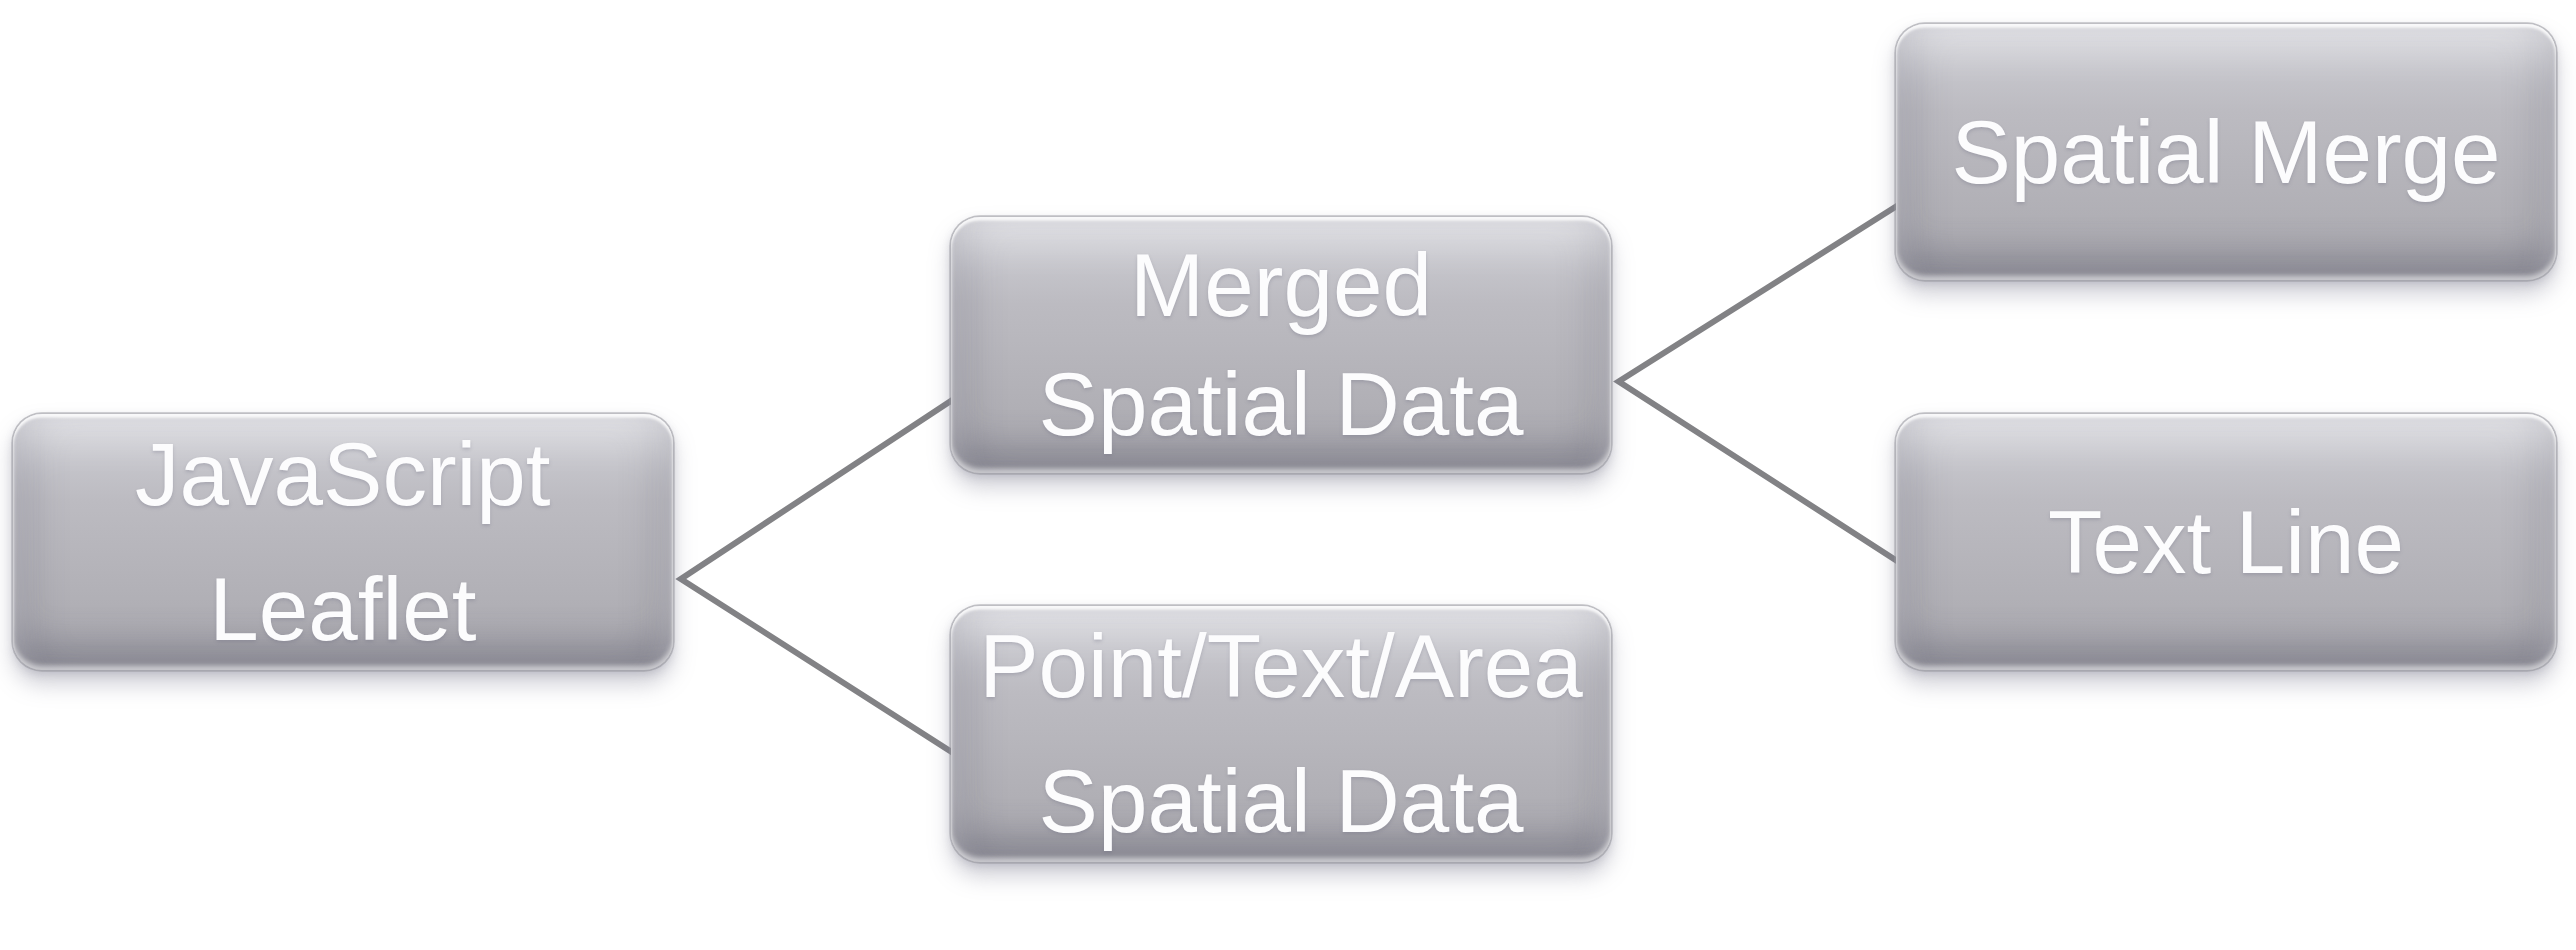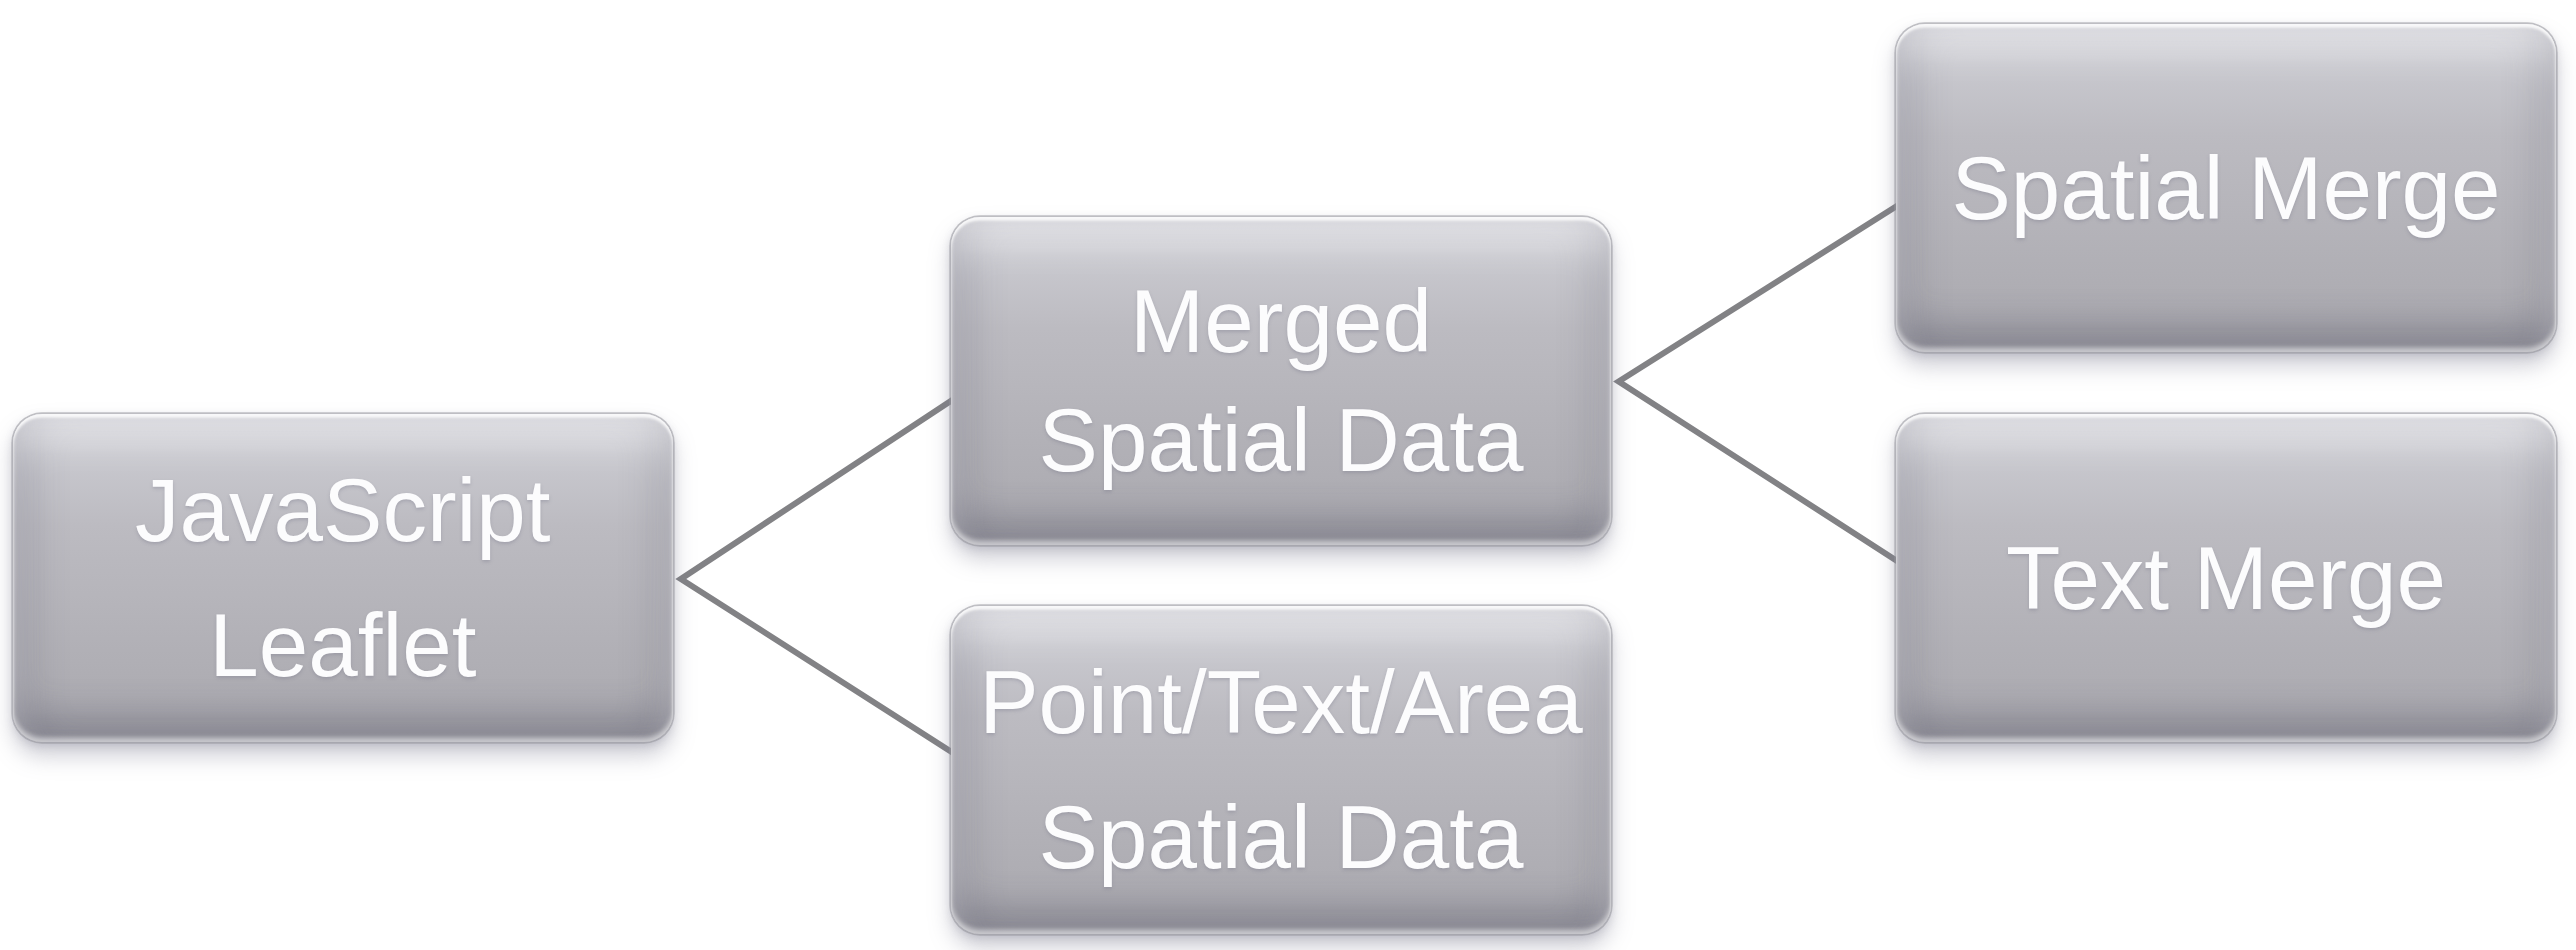--- a/index.html
+++ b/index.html
@@ -9,21 +9,21 @@
     background:#ffffff;
     overflow:hidden;
     font-family:"Liberation Sans","DejaVu Sans",sans-serif;
   }
   .connectors{
     position:absolute;left:0;top:0;width:2576px;height:951px;
     z-index:1;
   }
   .node{
     position:absolute;z-index:2;
-    width:660px;height:328px;
+    width:660px;height:256px;
     border-radius:29px;
     box-sizing:border-box;
     display:flex;flex-direction:column;align-items:center;justify-content:center;
     gap:46px;
     font-size:89px;line-height:1;font-weight:400;
     color:#fcfcfd;
     text-align:center;
     text-shadow:0 1.7px 3.4px rgba(110,110,128,.30);
     background:linear-gradient(180deg,
       #dadae0 0%,#c9c9cf 12%,#bcbbc1 34%,#b6b5bb 55%,#aeadb3 82%,#a9a8ae 100%);
@@ -69,17 +69,17 @@
   <div class="node node--mid-bottom">
     <span>Point/Text/Area</span>
     <span>Spatial Data</span>
   </div>
 
   <div class="node node--right-top">
     <span>Spatial Merge</span>
   </div>
 
   <div class="node node--right-bottom">
-    <span>Text Merge</span>
+    <span>Text Line</span>
   </div>
 
 </div>
 
 
 </body></html>

